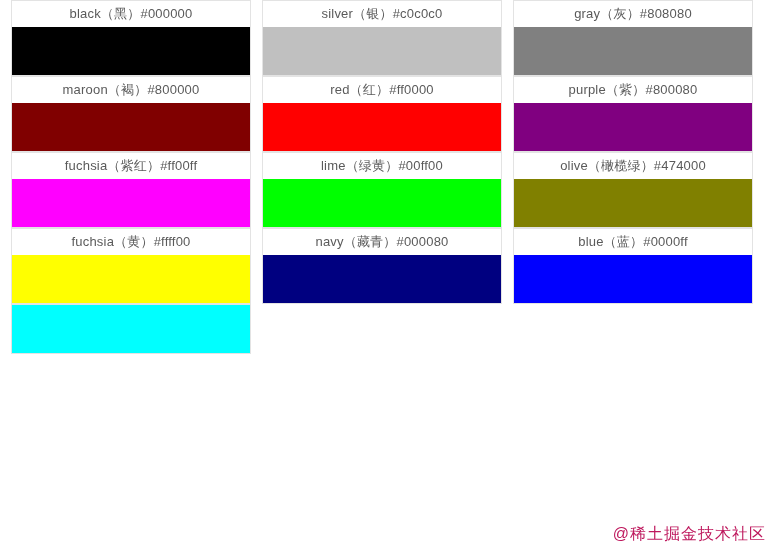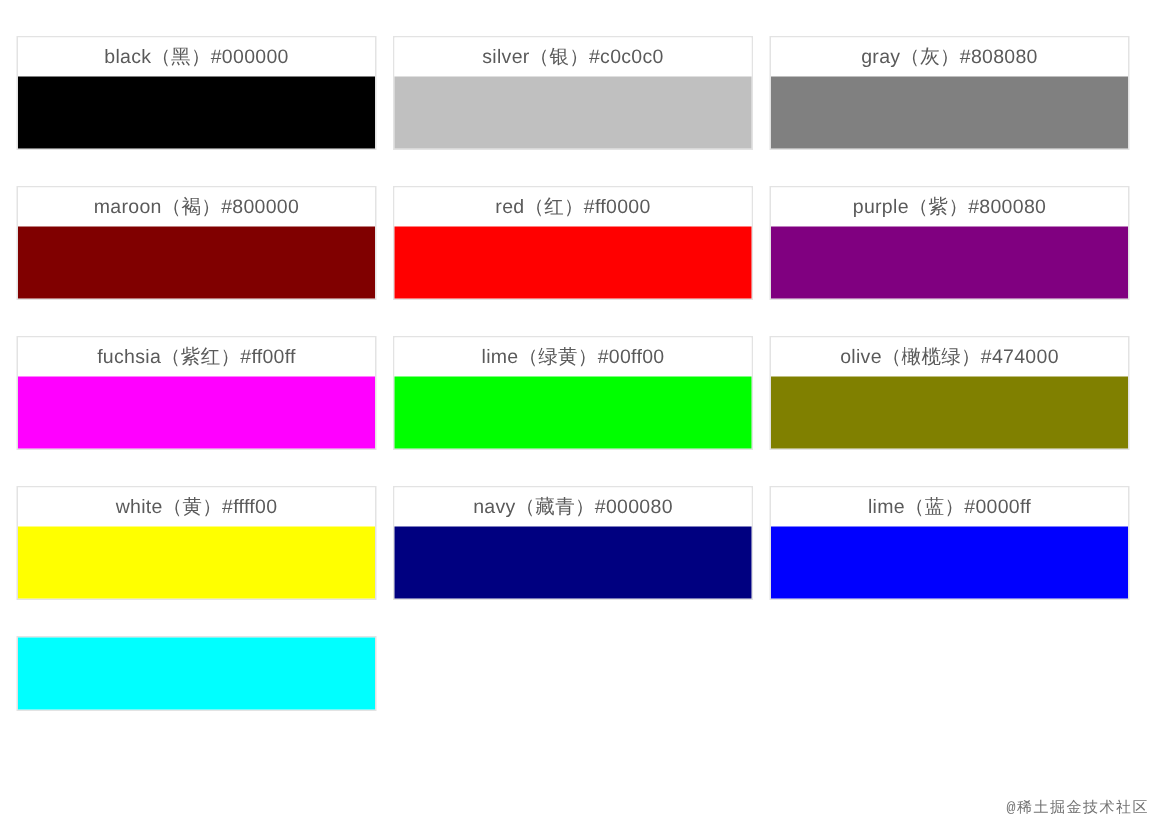--- a/index.html
+++ b/index.html
@@ -21,21 +21,21 @@
     top: 0;
     width: 782px;
     display: flex;
     flex-wrap: wrap;
     align-content: flex-start;
   }
 
   .color-card {
     box-sizing: border-box;
     width: 240px;
-    margin: 24px 0 0 11px;
+    margin: 0 0 0 11px;
     border: 1px solid #e3e3e3;
     background: #ffffff;
     display: flex;
     flex-direction: column;
   }
 
   .color-card-label {
     height: 26px;
     line-height: 26px;
     text-align: center;
@@ -49,26 +49,25 @@
 
   .color-card-swatch {
     height: 48px;
     width: 100%;
   }
 
   #watermark {
     position: absolute;
     right: 16px;
     bottom: 14px;
-    font-size: 10px;
-    color: #737373;
+    font-size: 16px;
+    color: #be185d;
     letter-spacing: 1px;
     white-space: nowrap;
     user-select: none;
-    font-family: Liberation Mono, monospace;
   }
 </style>
 </head>
 <body>
 
 <div id="palette-grid">
     <div class="color-card">
       <div class="color-card-label">black（黑）#000000</div>
       <div class="color-card-swatch" style="background: rgb(0, 0, 0);"></div>
     </div>
@@ -98,29 +97,29 @@
     </div>
     <div class="color-card">
       <div class="color-card-label">lime（绿黄）#00ff00</div>
       <div class="color-card-swatch" style="background: rgb(0, 255, 0);"></div>
     </div>
     <div class="color-card">
       <div class="color-card-label">olive（橄榄绿）#474000</div>
       <div class="color-card-swatch" style="background: rgb(128, 128, 0);"></div>
     </div>
     <div class="color-card">
-      <div class="color-card-label">white（黄）#ffff00</div>
+      <div class="color-card-label">fuchsia（黄）#ffff00</div>
       <div class="color-card-swatch" style="background: rgb(255, 255, 0);"></div>
     </div>
     <div class="color-card">
       <div class="color-card-label">navy（藏青）#000080</div>
       <div class="color-card-swatch" style="background: rgb(0, 0, 128);"></div>
     </div>
     <div class="color-card">
-      <div class="color-card-label">lime（蓝）#0000ff</div>
+      <div class="color-card-label">blue（蓝）#0000ff</div>
       <div class="color-card-swatch" style="background: rgb(0, 0, 255);"></div>
     </div>
     <div class="color-card">
       <div class="color-card-swatch" style="background: rgb(0, 255, 255);"></div>
     </div>
   </div>
 
 <div id="watermark">@稀土掘金技术社区</div>
 
 </body></html>

